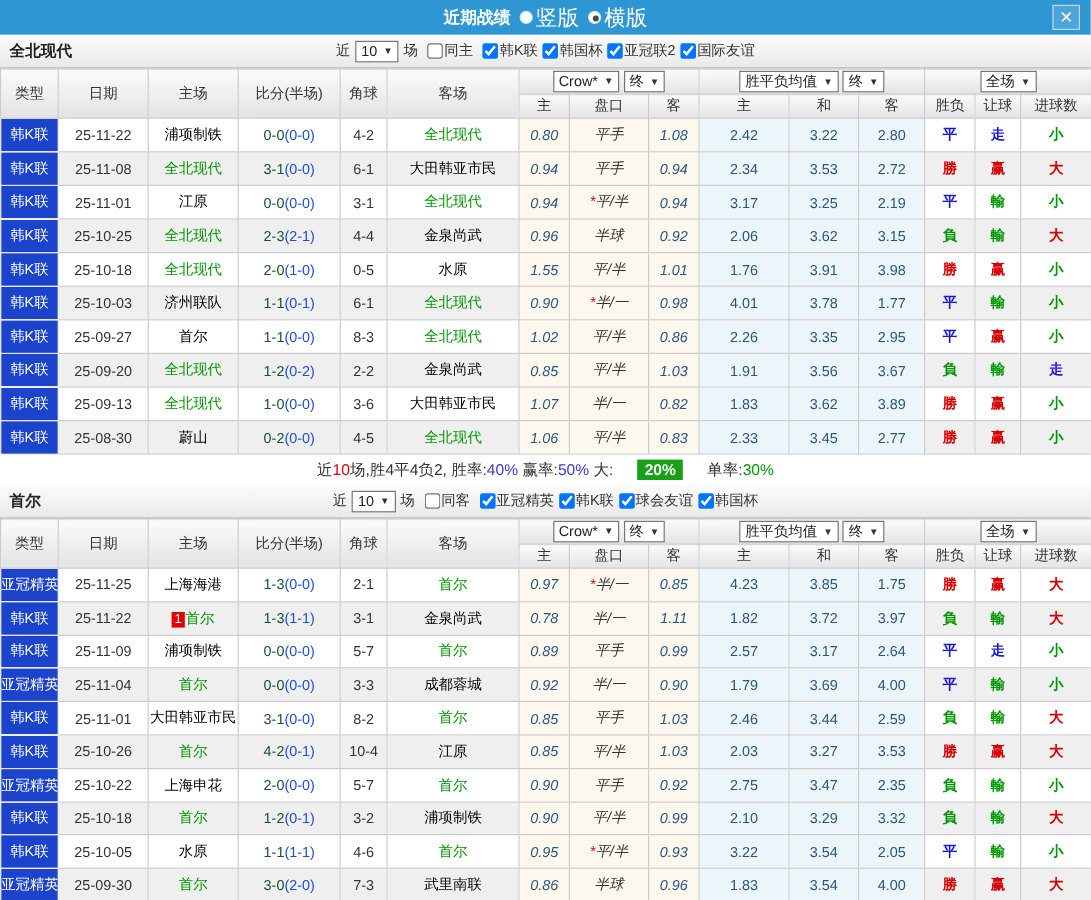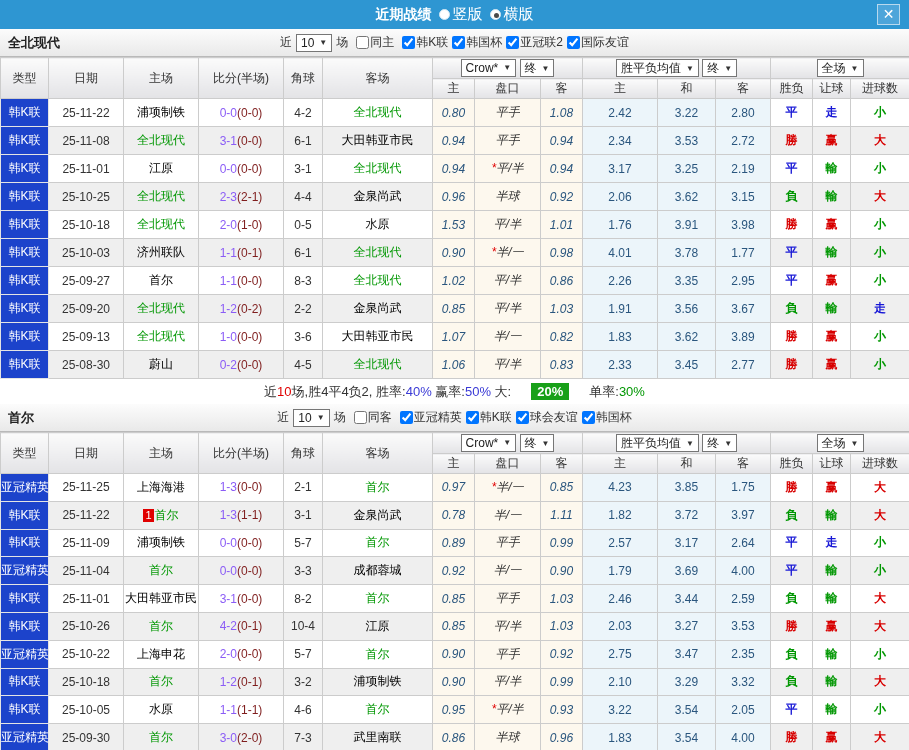--- a/index.html
+++ b/index.html
@@ -2,21 +2,21 @@
 <html><head>
 <meta charset="utf-8">
 <style>
   * { box-sizing: border-box; margin: 0; padding: 0; }
   html,body { width: 909px; height: 750px; overflow: hidden; background:#fff;
     font-family: "Liberation Sans", "DejaVu Sans", sans-serif; }
   
   .topbar { height:29px; background:#2e96d2; position:relative; display:flex;
     align-items:center; justify-content:center; gap:7px; color:#fff; }
   .topbar .ttl { font-weight:bold; font-size:14px; }
-  .radio-opt { display:inline-flex; align-items:center; gap:3px; font-size:15px; cursor:pointer; }
+  .radio-opt { display:inline-flex; align-items:center; gap:3px; font-size:18px; cursor:pointer; }
   .radio { width:11px; height:11px; border-radius:50%; background:#fff; border:1px solid #cfe6f4;
     display:inline-block; position:relative; }
   .radio.on::after { content:""; position:absolute; left:3px; top:3px; width:5px; height:5px;
     border-radius:50%; background:#4a4a4a; }
   .close-btn { position:absolute; right:9px; top:4px; width:23px; height:21px; background:#4da5da;
     border:1px solid #b9d9ee; color:#fff; font-size:14px; font-weight:bold; line-height:19px;
     text-align:center; cursor:pointer; }
   
   .sec-title { height:28px; background:linear-gradient(#fcfcfc,#e9e9e9); border-bottom:1px solid #b9b9b9;
     display:flex; align-items:center; position:relative; }
@@ -35,25 +35,25 @@
   thead tr.h2 th { height:20px; }
   tbody tr { height:28px; }
   .s2 tbody tr { height:27.8px; }
   tbody tr:nth-child(even) td { background:#efefef; }
   td.lg { background:#1c43cb !important; color:#fff; border-color:#e4e4e4; }
   td.o { background:#fdf8ee !important; color:#2a567e;font-style:italic; }
   td.m { background:#ecf5fa !important; color:#2a567e;margin-left:44px; }
   td.hc { color:#333; }
   td.date { color:#333; }
   .grn { color:#009702; }
-  .red { color:#8b5cf6; }
+  .red { color:#14532d; }
   .blu { color:#1717d6; }
   td.res { font-weight:bold; }
   td.res.red { color:#d80000; } td.res.grn { color:#009702; } td.res.blu { color:#1717d6; }
-  .half { color:#7f1d1d; }
+  .half { color:#1d4ed8; }
   .star { color:#e00000; }
   .badge1 { display:inline-block; background:#e00000; color:#fff; font-size:11px; padding:0 2px;
     margin-right:1px; line-height:13px; }
   
   .summary { height:25px; display:flex; align-items:center; justify-content:center; font-size:13px;
     color:#333; background:#fff; }
   .summary .red { color:#e00000; } .summary .blue { color:#3a3ad6;text-align:right; } .summary .green { color:#009702; }
   .summary .badge { background:#18a018; color:#fff; padding:1px 6px; margin:0 20px; font-weight:bold; }
   .summary span { white-space:pre; }
 </style>
@@ -236,21 +236,21 @@
           <td class="res grn">輸</td>
           <td class="res red">大</td>
         </tr>
         <tr>
           <td class="lg">韩K联</td>
           <td class="date">25-10-18</td>
           <td><span class="grn">全北现代</span></td>
           <td><span class="red">2-0</span><span class="half">(1-0)</span></td>
           <td class="date">0-5</td>
           <td><span>水原</span></td>
-          <td class="o">1.53</td>
+          <td class="o">1.55</td>
           <td class="o hc">平/半</td>
           <td class="o">1.01</td>
           <td class="m">1.76</td>
           <td class="m">3.91</td>
           <td class="m">3.98</td>
           <td class="res red">勝</td>
           <td class="res red">赢</td>
           <td class="res grn">小</td>
         </tr>
         <tr>

